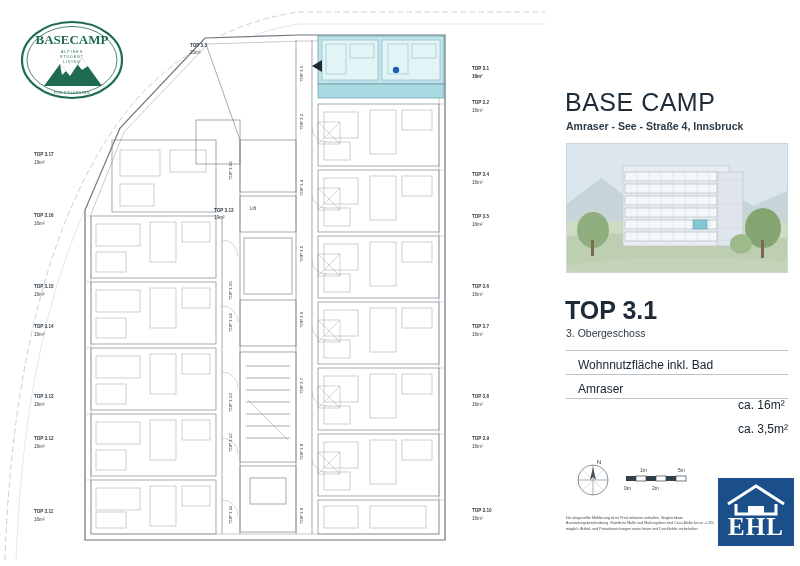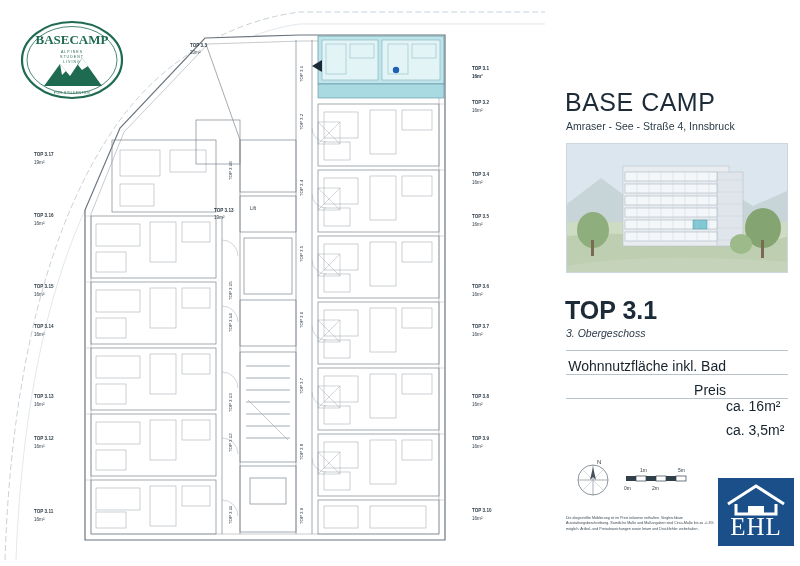--- a/index.html
+++ b/index.html
@@ -44,21 +44,21 @@
     left: 5px; top: 88px;
     font-size: 25px;
     font-weight: normal;
     letter-spacing: 0.5px;
     color: #1d2b38;
   }
   .brand-sub {
     position: absolute;
     left: 6px; top: 120px;
     font-size: 10.5px;
-    font-weight: normal;
+    font-weight: bold;
     color: #2b3a47;
   }
   .photo {
     position: absolute;
     left: 6px; top: 143px;
     width: 222px; height: 130px;
     background: linear-gradient(#dfe8ef 0%, #e9eff3 45%, #d9e3d5 46%, #cfdcc9 100%);
     border: 1px solid #ccd6dd;
     overflow: hidden;
   }
@@ -68,41 +68,40 @@
     position: absolute;
     left: 5px; top: 296px;
     font-size: 25px;
     font-weight: bold;
     color: #1d2b38;
   }
   .unit-floor {
     position: absolute;
     left: 6px; top: 327px;
     font-size: 10.5px;
-    font-style: italic;
     color: #2b3a47;
   }
   .rule {
     position: absolute;
     left: 6px;
     width: 222px;
     border-top: 1px solid #b9c3cb;
   }
   .rule.r1 { top: 350px; }
   .rule.r2 { top: 374px; }
   .rule.r3 { top: 398px; }
 
   .spec-row {
     position: absolute;
-    left: 6px;
+    left: 18px;
     width: 222px;
-    font-size: 14px;
+    font-size: 12px;
     color: #16222c;
     display: flex;
-    justify-content: flex-end;
+    justify-content: space-between;
   }
   .spec-row.s1 { top: 358px; }
   .spec-row.s2 { top: 382px; }
   .spec-val { width: 62px; text-align: left; margin-top: 40px; }
 
   .compass {
     position: absolute;
     left: 10px; top: 455px;
     width: 46px; height: 46px;
   }
@@ -127,21 +126,21 @@
     width: 76px; height: 68px;
     background: #1a4f8a;
   }
   .ehl .house { position: absolute; left: 8px; top: 6px; }
   .ehl .wordmark {
     position: absolute;
     left: 0; right: 0; bottom: 5px;
     text-align: center;
     color: #ffffff;
     font-size: 25px;
-    font-weight: normal;
+    font-weight: bold;
     letter-spacing: 1px;
     font-family: "Liberation Serif", serif;
   }
 
   .room-label { font-size: 4.6px; fill: #2f3b45; font-family: "Liberation Sans", sans-serif; }
   .room-label.b { font-weight: bold; }
   .room-label.hl { fill: #14242f; font-weight: bold; }
   .vert { font-size: 4.4px; fill: #2f3b45; }
 </style>
 </head>
@@ -441,21 +440,21 @@
     <div class="unit-title">TOP 3.1</div>
     <div class="unit-floor">3. Obergeschoss</div>
 
     <div class="rule r1"></div>
     <div class="spec-row s1">
       <span>Wohnnutzfläche inkl. Bad</span>
       <span class="spec-val">ca. 16m²</span>
     </div>
     <div class="rule r2"></div>
     <div class="spec-row s2">
-      <span>Preis</span>
+      <span>Amraser</span>
       <span class="spec-val">ca.  3,5m²</span>
     </div>
     <div class="rule r3"></div>
 
     <div class="compass">
       <svg width="46" height="46" viewBox="0 0 46 46" xmlns="http://www.w3.org/2000/svg">
         <circle cx="23" cy="25" r="15" fill="none" stroke="#6d7a84" stroke-width="0.8"></circle>
         <path d="M23 10 L23 40 M8 25 L38 25" stroke="#6d7a84" stroke-width="0.6"></path>
         <path d="M13 15 L33 35 M33 15 L13 35" stroke="#aeb8c0" stroke-width="0.5"></path>
         <polygon points="23,12 26,25 23,22 20,25" fill="#46535d"></polygon>

